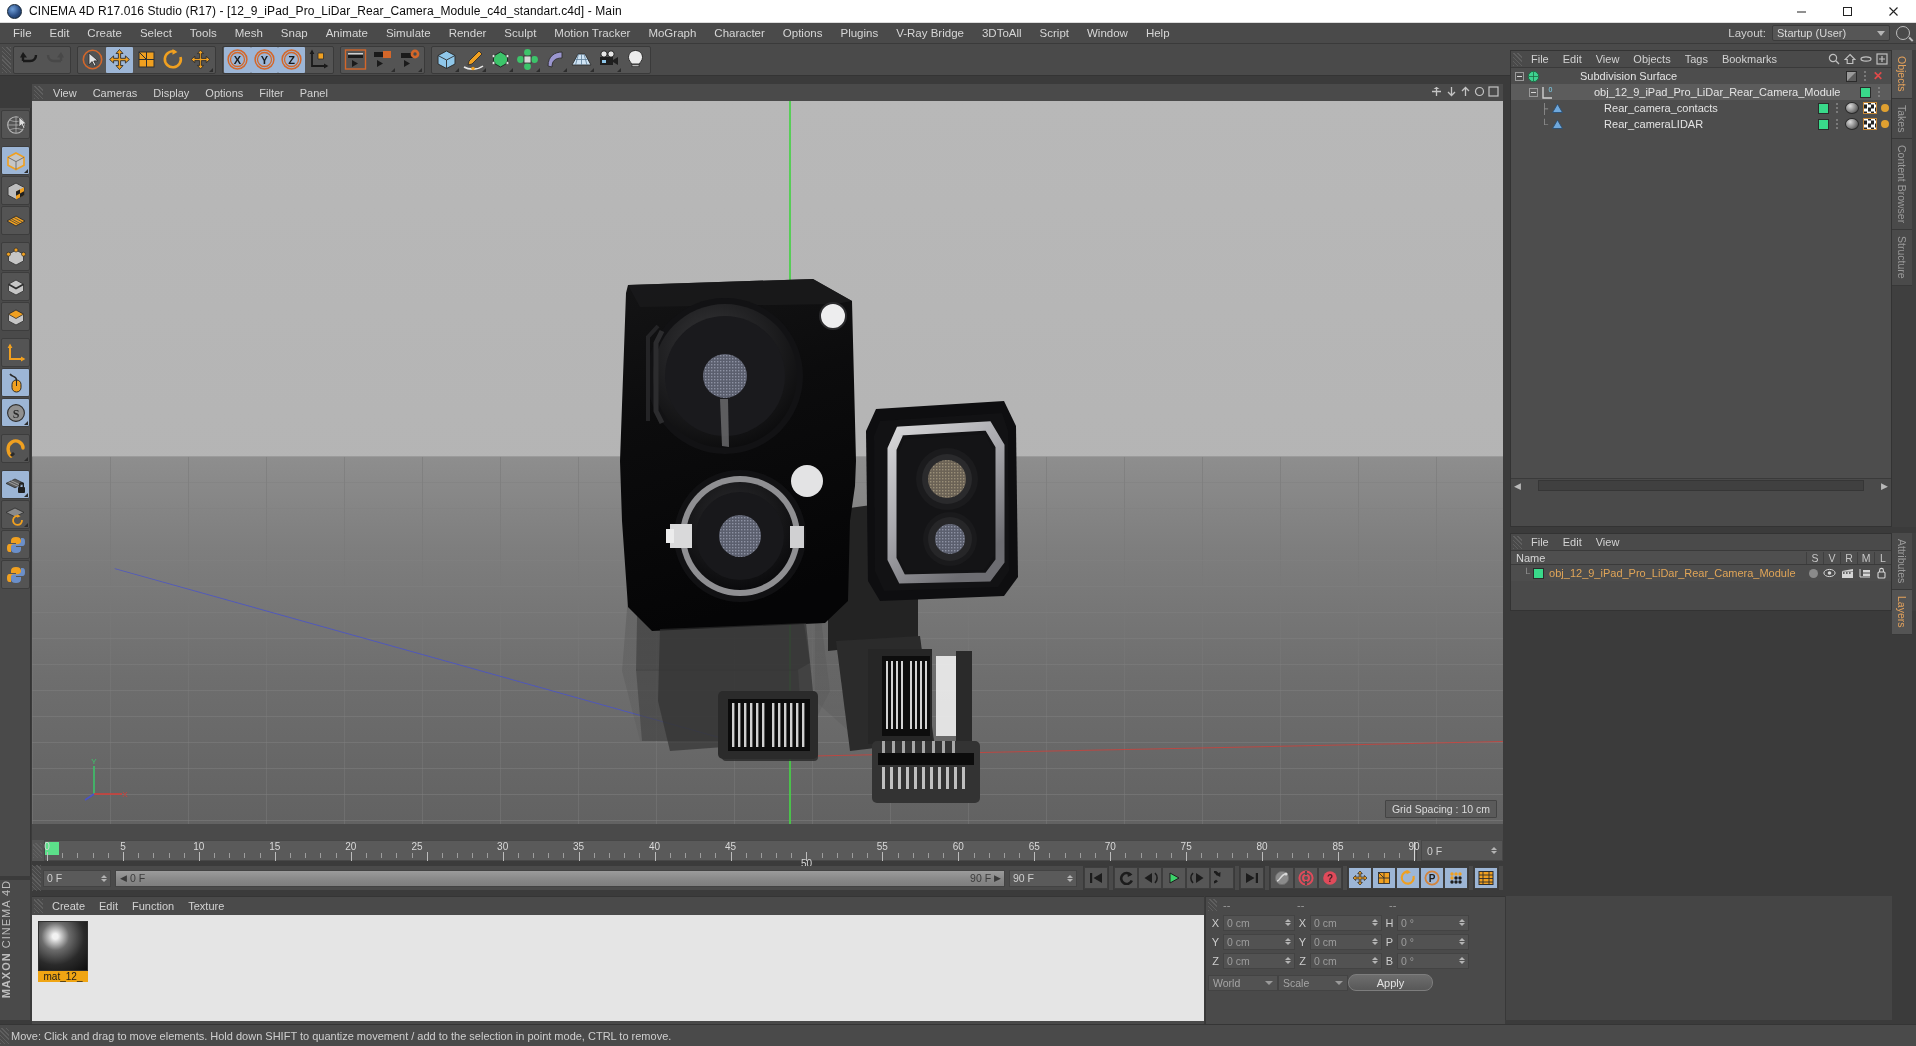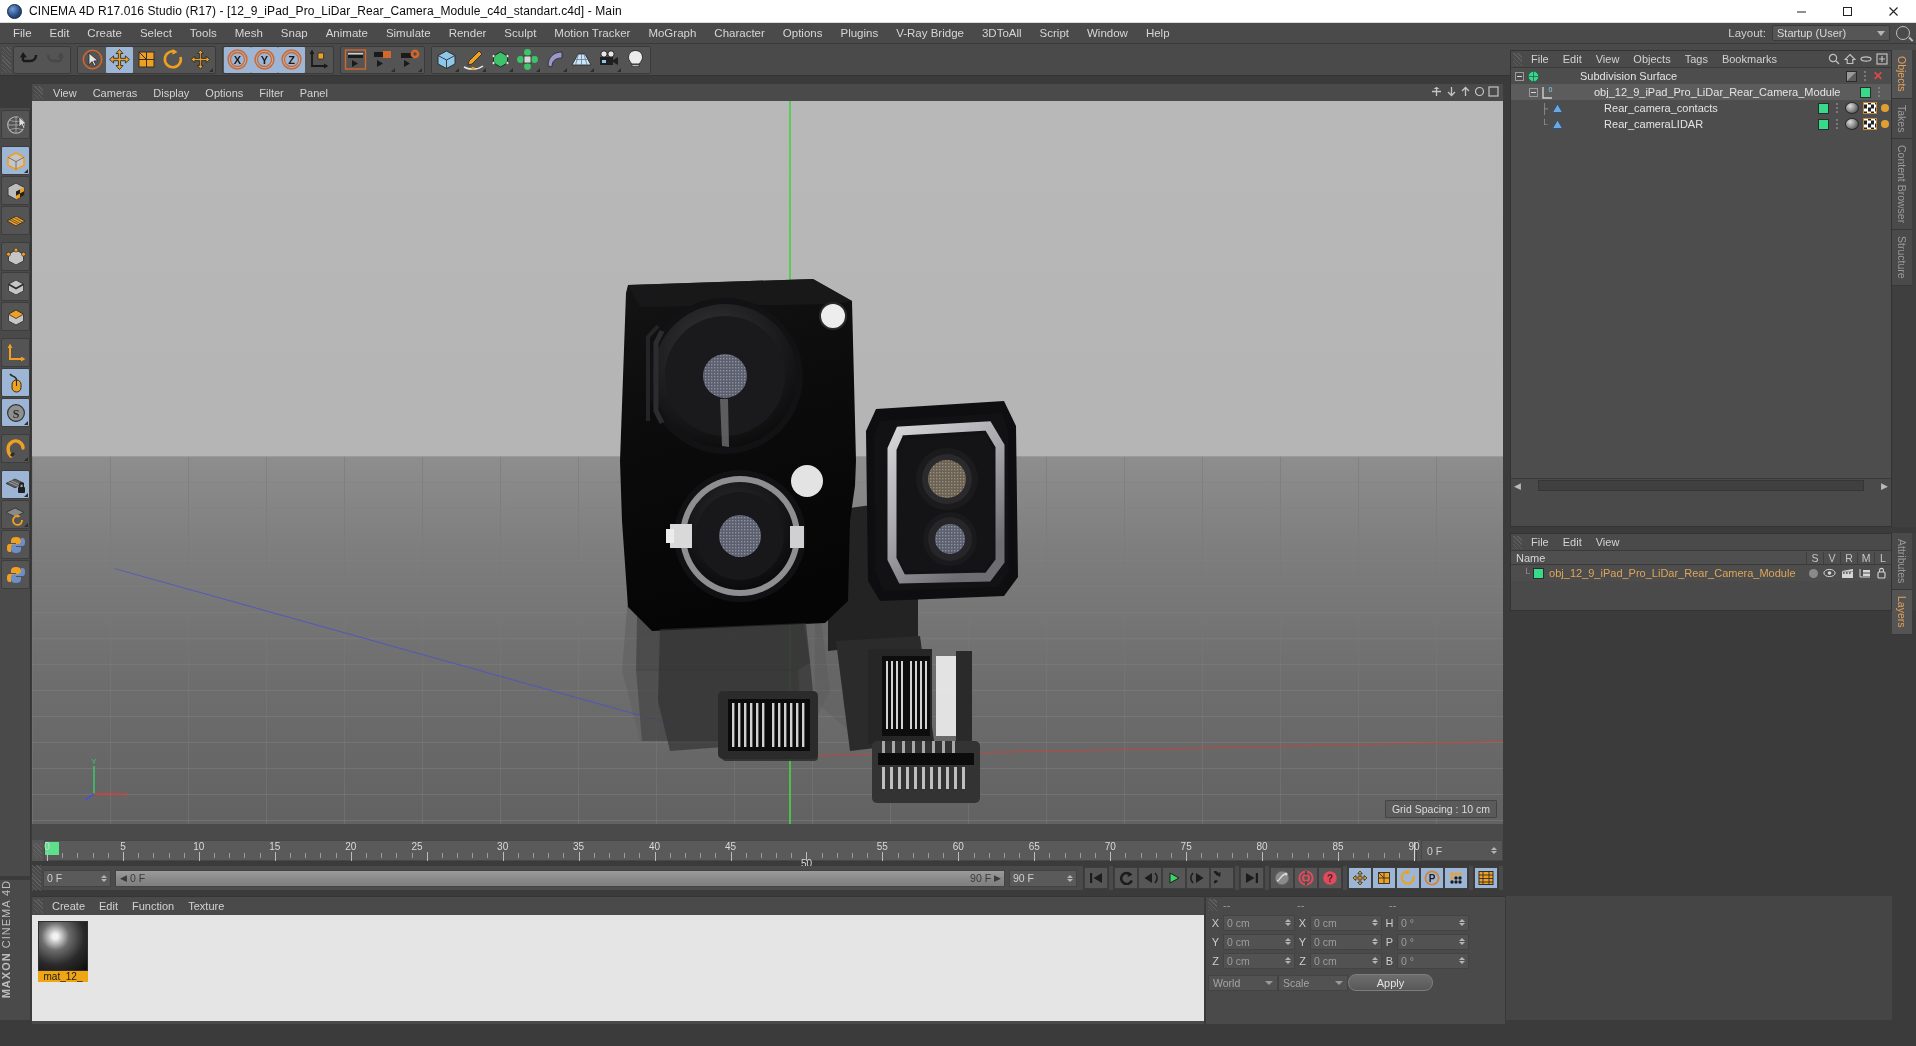--- a/index.html
+++ b/index.html
@@ -1347,14 +1347,18 @@
       <div class="apply">Apply</div>
     </div>
   </div>
 
   <div class="rightfill"></div>
 
   <div class="brand">
     <span><b>MAXON</b> <span>CINEMA 4D</span></span>
   </div>
 
+  <div class="statusbar">
+    <div class="grip" style="height:16px;"></div>
+    <div class="txt">Move: Click and drag to move elements. Hold down SHIFT to quantize movement / add to the selection in point mode, CTRL to remove.</div>
+  </div>
 
 </div>
 
 </body></html>

